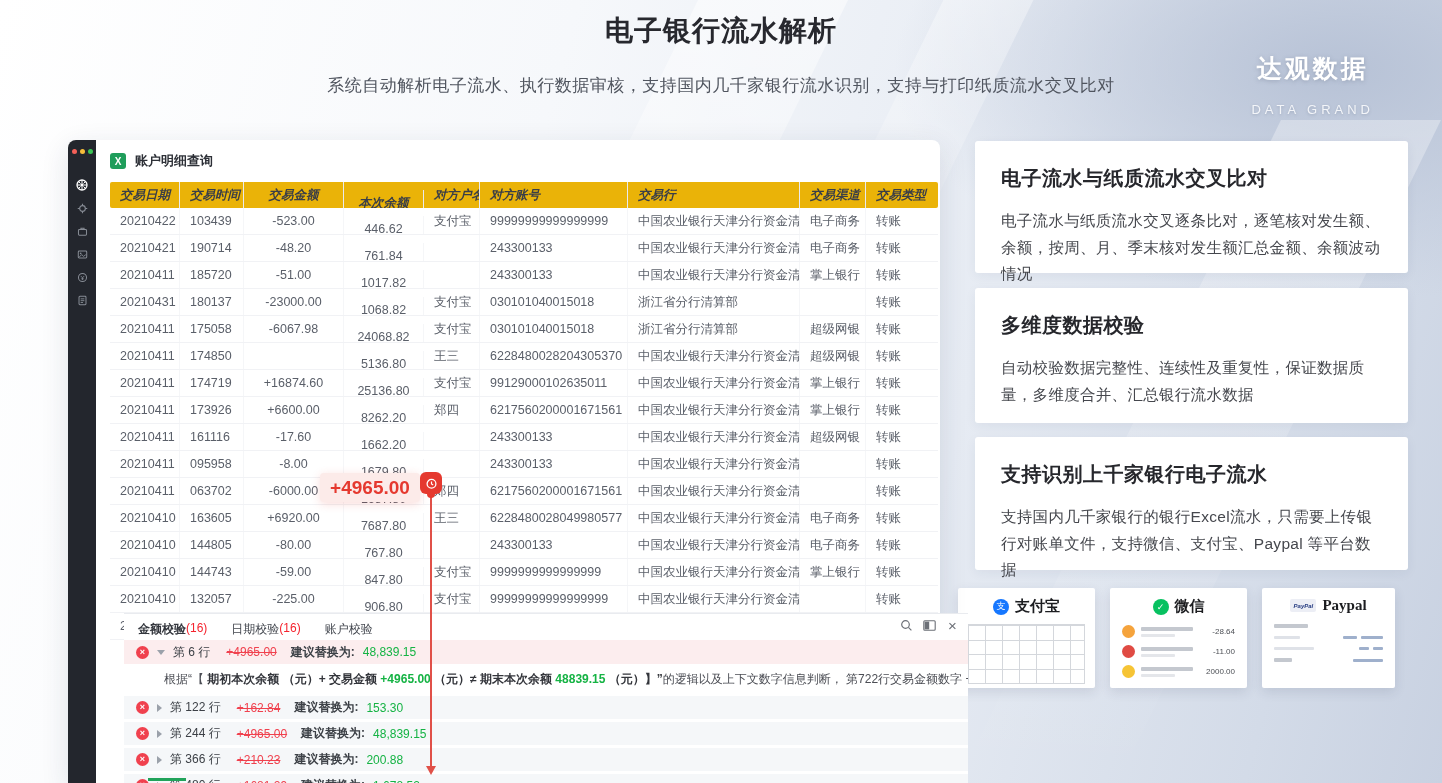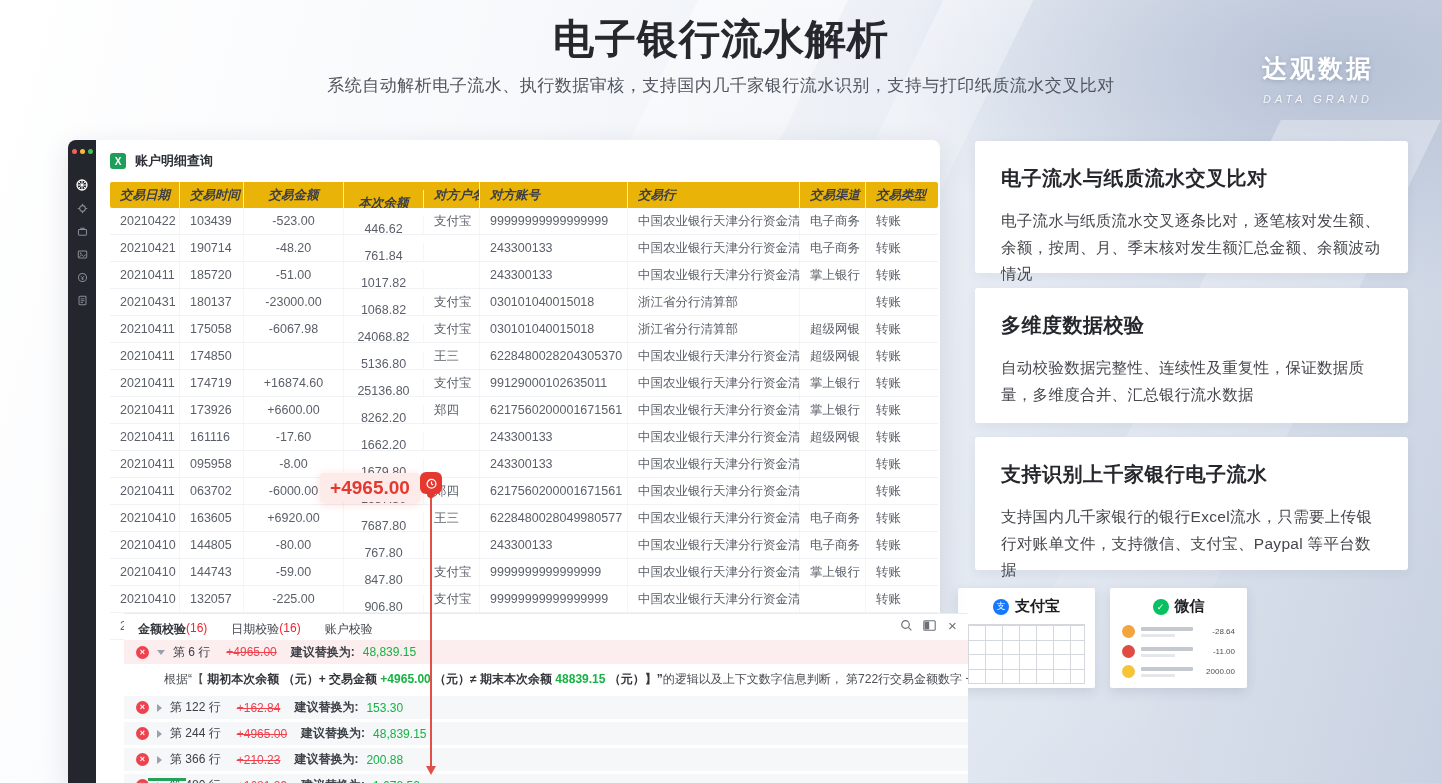--- a/index.html
+++ b/index.html
@@ -8,29 +8,29 @@
     background:
       radial-gradient(620px 320px at 1340px 70px, #b7c2d6 0%, rgba(183,194,214,0) 72%),
       linear-gradient(105deg,#ffffff 0%,#f6f8fb 35%,#e6ebf3 65%,#d3dbe8 88%,#c8d1e1 100%);}
   .streak{position:absolute;background:linear-gradient(180deg,rgba(255,255,255,.65),rgba(255,255,255,0));
     transform:skewX(-26deg);z-index:0;}
   .s1{left:620px;top:-120px;width:150px;height:560px;}
   .s2{left:880px;top:-80px;width:90px;height:420px;opacity:.7;}
   .s3{left:1120px;top:120px;width:160px;height:660px;opacity:.5;}
 
   
-  .page-title{position:absolute;left:0;right:0;top:12px;text-align:center;font-size:41px;
+  .page-title{position:absolute;left:0;right:0;top:12px;text-align:center;font-size:28px;
     font-weight:700;color:#27282e;letter-spacing:1px;z-index:2;}
   .page-subtitle{position:absolute;left:0;right:0;top:74px;text-align:center;font-size:17px;
     color:#50555f;letter-spacing:.5px;z-index:2;}
   .logo{position:absolute;right:68px;top:52px;text-align:center;z-index:2;}
   .logo-cn{font-size:25px;font-weight:700;color:#ffffff;letter-spacing:3px;
     text-shadow:0 1px 4px rgba(110,122,145,.45);}
-  .logo-en{font-size:11px;color:#f3f5f9;letter-spacing:4px;margin-top:8px;
-    text-shadow:0 1px 3px rgba(110,122,145,.4);font-style:italic;}
+  .logo-en{font-size:13px;color:#f3f5f9;letter-spacing:4px;margin-top:17px;
+    text-shadow:0 1px 3px rgba(110,122,145,.4);}
 
   
   .app-window{position:absolute;left:68px;top:140px;width:872px;height:643px;background:#fff;
     border-radius:8px 8px 0 0;box-shadow:0 8px 28px rgba(35,45,75,.12);z-index:3;}
   .sidebar{position:absolute;left:0;top:0;width:28px;height:100%;background:#23262d;
     border-radius:8px 0 0 0;}
   .dots{display:flex;gap:3px;justify-content:center;padding-top:9px;}
   .dot{width:5px;height:5px;border-radius:50%;}
   .nav-icons{display:flex;flex-direction:column;align-items:center;gap:9px;margin-top:24px;}
   .nav-ic{width:14px;height:14px;display:flex;align-items:center;justify-content:center;}
@@ -540,13 +540,38 @@
           <span class="wx-dot" style="background: rgb(246, 196, 53);"></span>
           <span class="wx-bars">
             <span class="wx-bar1"></span>
             <span class="wx-bar2"></span>
           </span>
           <span class="wx-amt">2000.00</span>
         </div>
       </div>
   </div>
 
+  <div class="mini mini-pp">
+    <div class="mini-head">
+      <span class="pp-badge">PayPal</span>
+      <span class="mini-name serif">Paypal</span>
+    </div>
+    <div class="pp-lines">
+      <div class="pp-row">
+          <div class="pp-bar" style="width:34px"></div>
+        </div>
+      <div class="pp-row">
+          <div class="pp-bar lt" style="width:26px"></div>
+          <div class="pp-bar bl" style="width:14px;margin-left:auto"></div>
+          <div class="pp-bar bl" style="width:22px"></div>
+        </div>
+      <div class="pp-row">
+          <div class="pp-bar lt" style="width:40px"></div>
+          <div class="pp-bar bl" style="width:10px;margin-left:auto"></div>
+          <div class="pp-bar bl" style="width:10px"></div>
+        </div>
+      <div class="pp-row">
+          <div class="pp-bar" style="width:18px"></div>
+          <div class="pp-bar bl" style="width:30px;margin-left:auto"></div>
+        </div>
+    </div>
+  </div>
 </div>
 
 </body></html>

